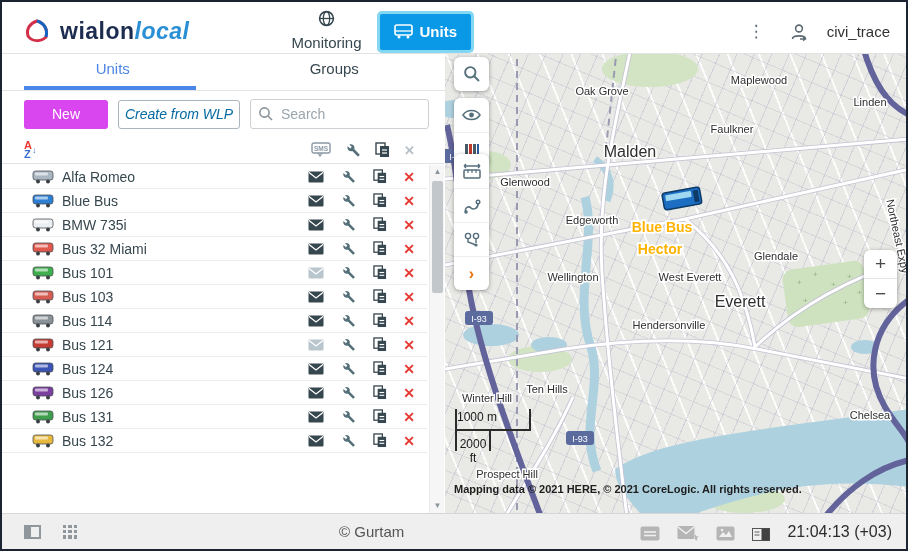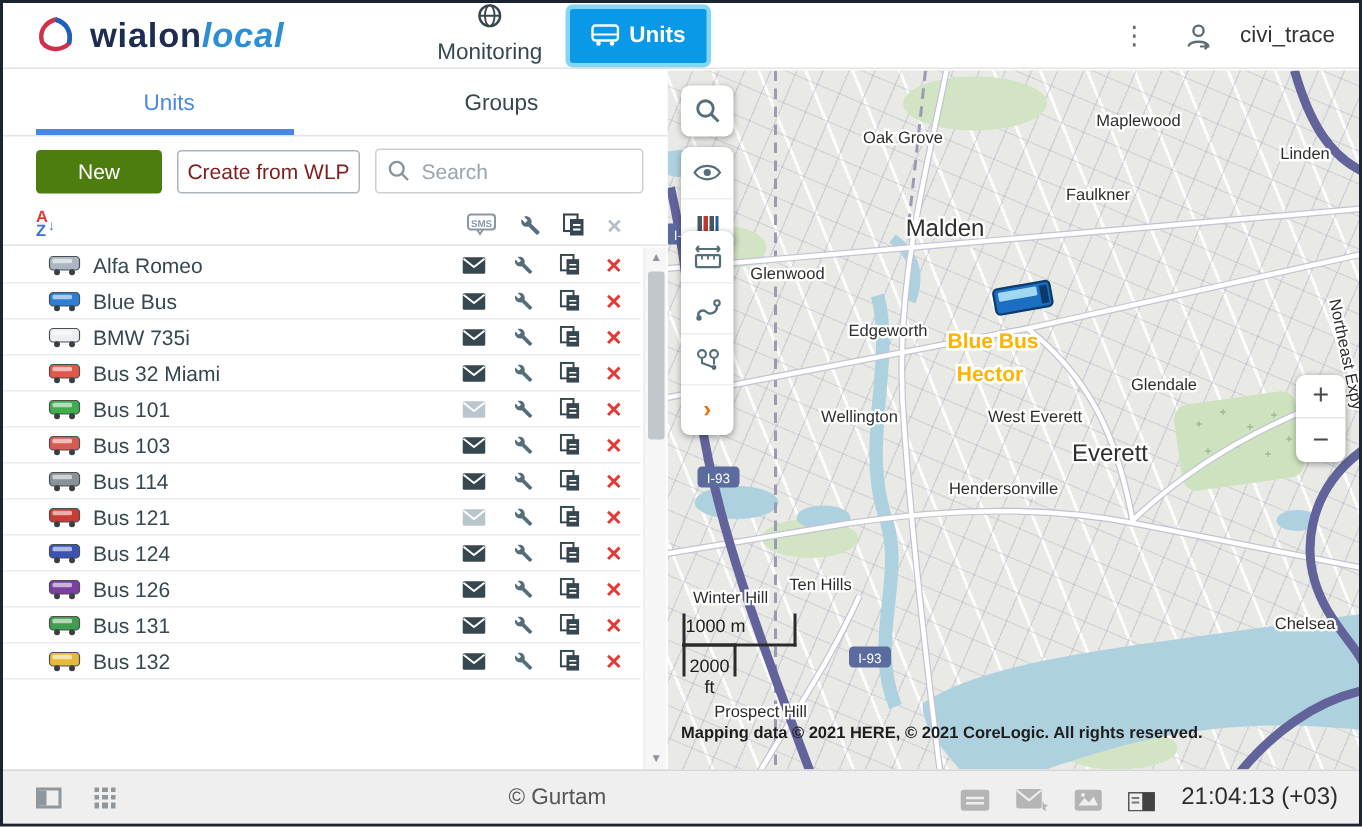--- a/index.html
+++ b/index.html
@@ -1,21 +1,21 @@
 <!DOCTYPE html>
 <html><head>
 <meta charset="utf-8">
 <style>
   * { margin:0; padding:0; box-sizing:border-box; }
   html,body { width:908px; height:551px; }
   body { font-family:"Liberation Sans", sans-serif; background:#fff; position:relative; overflow:hidden;
          border:2px solid #1b2430; }
 
   
-  .topbar { position:absolute; left:0; top:0; width:100%; height:44px; background:#fff;
+  .topbar { position:absolute; left:0; top:8px; width:100%; height:44px; background:#fff;
             border-bottom:1px solid #e3e3e3; display:flex; align-items:center; z-index:30; }
   .logo { display:flex; align-items:center; margin-left:22px; cursor:pointer; }
   .logo-mark { width:26px; height:26px; margin-right:10px; }
   .logo-text { font-size:23px; letter-spacing:.5px; }
   .logo-text .w1 { color:#1d2d50; font-weight:bold; }
   .logo-text .w2 { color:#2a8fd4; font-style:italic; font-weight:bold; }
   .top-tab { display:flex; align-items:center; gap:7px; font-size:15px; color:#37474f;
              padding:0 12px; height:44px; cursor:pointer; }
   .top-tab.monitoring { margin-left:90px;flex-direction:column; }
   .top-tab.units-active { background:#0a99e6; color:#fff; font-weight:bold; height:36px; margin-left:6px;
@@ -25,24 +25,24 @@
   .username { font-size:15px; color:#333; }
 
   
   .panel { position:absolute; left:0; top:45px; width:443px; bottom:36px; background:#fff; z-index:20; }
   .ptabs { display:flex; height:44px; border-bottom:1px solid #e4e4e4; }
   .ptab { flex:1; display:flex; align-items:center; justify-content:center; font-size:15px;
           color:#37474f; cursor:pointer; position:relative; }
   .ptab.active { color:#4d87e4; }
   .ptab.active .underline { position:absolute; left:22px; right:28px; bottom:0; height:4px; background:#4a86e8; }
   .actions { display:flex; align-items:center; gap:10px; padding:8px 0 8px 22px; height:46px; }
-  .btn-new { background:#4d7c0f; color:#fff; border:none; width:84px; height:29px; border-radius:3px;
+  .btn-new { background:#d946ef; color:#fff; border:none; width:84px; height:29px; border-radius:3px;
              font-size:14px; cursor:pointer; font-family:inherit; }
-  .btn-wlp { background:#fff; color:#7f1d1d; border:1px solid #adb5bc; width:122px; height:29px;
-             border-radius:3px; font-size:14px; cursor:pointer; font-family:inherit; }
+  .btn-wlp { background:#fff; color:#0369a1; border:1px solid #adb5bc; width:122px; height:29px;
+             border-radius:3px; font-size:14px; cursor:pointer; font-family:inherit;font-style:italic; }
   .search-wrap { position:relative; flex:1; margin-right:16px; }
   .search-wrap input { width:100%; height:30px; border:1px solid #ccd0d4; border-radius:3px;
              padding:0 8px 0 30px; font-size:14px; color:#37474f; outline:none; font-family:inherit; }
   .search-wrap input::placeholder { color:#9aa5ad; }
   .search-wrap svg { position:absolute; left:8px; top:7px; }
 
   .list-head { height:27px; display:flex; align-items:center; border-bottom:1px solid #dfe3e6;
                padding-left:22px; background:#fff; }
   .sorticon { display:flex; align-items:center; font-weight:bold; line-height:9px; cursor:pointer; }
   .sorticon .a { color:#e53935; font-size:11px; }

